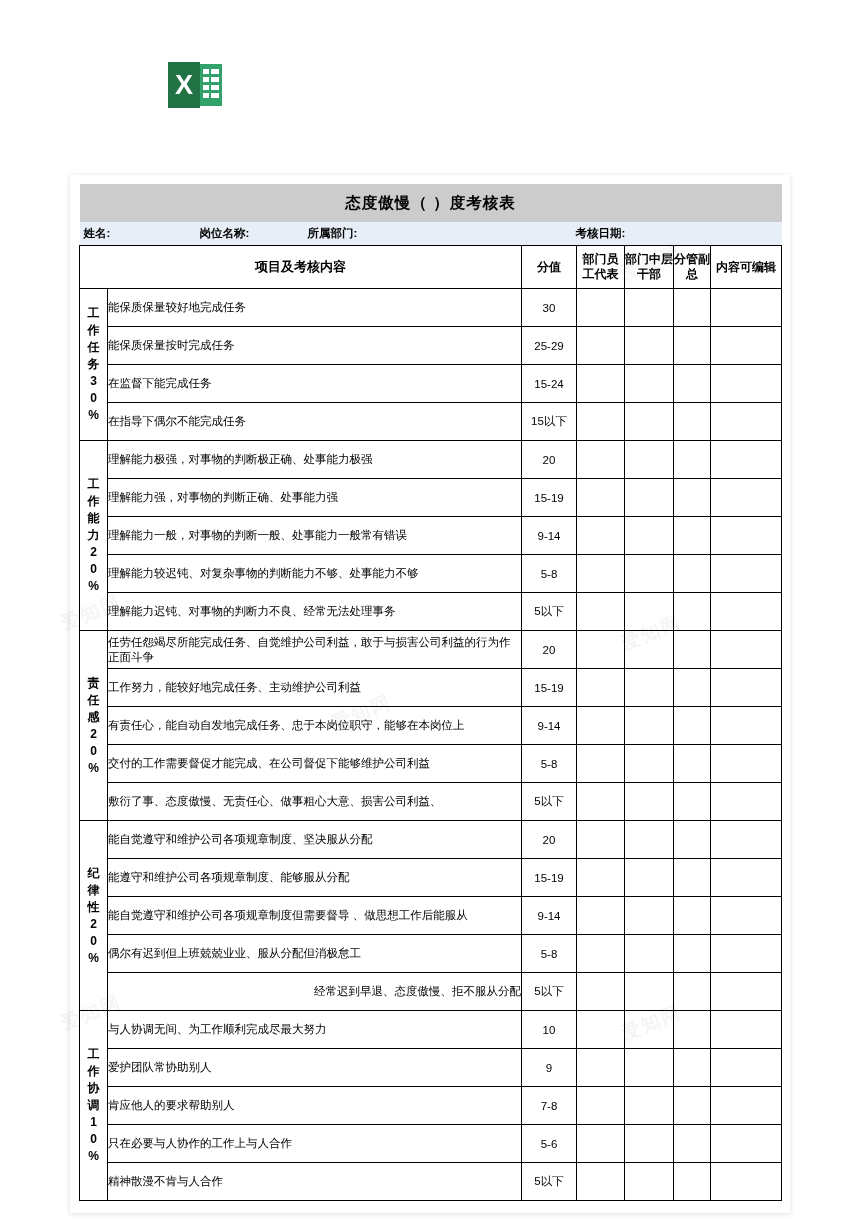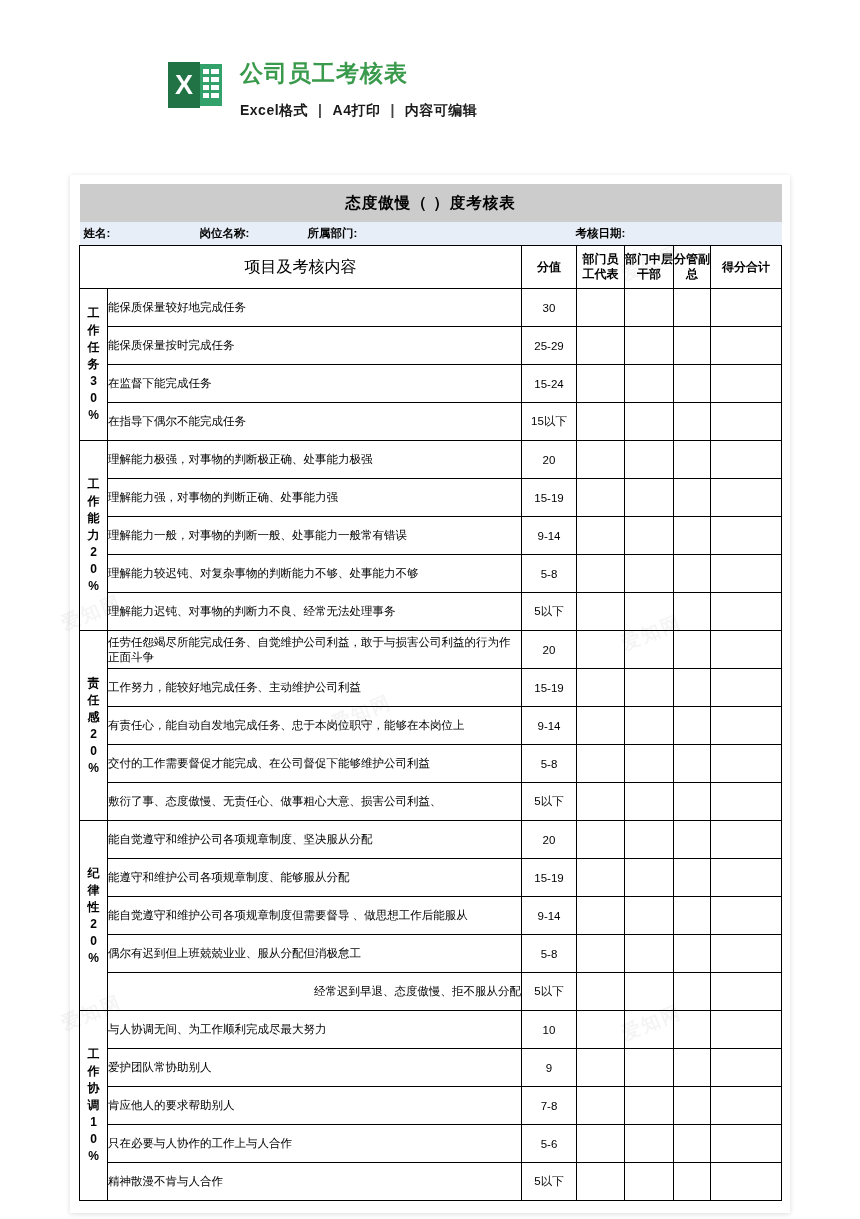--- a/index.html
+++ b/index.html
@@ -143,23 +143,23 @@
     background: #ffffff;
     overflow: hidden;
   }
   .hdr {
     font-weight: bold;
     text-align: center;
     font-size: 12px;
     line-height: 15px;
   }
   .hdr-main {
-    font-weight: normal;
+    font-weight: bold;
     text-align: center;
-    font-size: 16px;
+    font-size: 13px;
   }
   .cat-cell {
     text-align: center;
     font-weight: bold;
     font-size: 12px;
     line-height: 17px;
     padding: 0 2px;
   }
   .cat-inner {
     width: 13px;
@@ -206,26 +206,20 @@
       <div class="grid-cell" style="left:3px;top:5px;width:6px;height:5px;"></div>
       <div class="grid-cell" style="left:11px;top:5px;width:8px;height:5px;"></div>
       <div class="grid-cell" style="left:3px;top:13px;width:6px;height:5px;"></div>
       <div class="grid-cell" style="left:11px;top:13px;width:8px;height:5px;"></div>
       <div class="grid-cell" style="left:3px;top:21px;width:6px;height:5px;"></div>
       <div class="grid-cell" style="left:11px;top:21px;width:8px;height:5px;"></div>
       <div class="grid-cell" style="left:3px;top:29px;width:6px;height:5px;"></div>
       <div class="grid-cell" style="left:11px;top:29px;width:8px;height:5px;"></div>
     </div>
   </div>
-  <div class="header-text">
-    <div class="doc-title">公司员工考核表</div>
-    <div class="doc-subtitle">
-      <span>Excel格式</span><span class="sep">|</span><span>A4打印</span><span class="sep">|</span><span>内容可编辑</span>
-    </div>
-  </div>
 </div>
 
 <div class="sheet-card">
   <table class="sheet">
     <colgroup id="sheet-colgroup">
         <col style="width: 28px;">
         <col style="width: 414px;">
         <col style="width: 55px;">
         <col style="width: 48px;">
         <col style="width: 49px;">
@@ -245,21 +239,21 @@
               <span class="info-item" style="left: 496px;">考核日期:</span>
             </div>
           </td>
         </tr>
         <tr>
           <td colspan="2" class="gcell hdr-main" style="height: 42px;">项目及考核内容</td>
           <td class="gcell hdr">分值</td>
           <td class="gcell hdr">部门员工代表</td>
           <td class="gcell hdr">部门中层干部</td>
           <td class="gcell hdr">分管副总</td>
-          <td class="gcell hdr">得分合计</td>
+          <td class="gcell hdr">内容可编辑</td>
         </tr>
         <tr>
           <td rowspan="4" class="gcell cat-cell">
             <div class="cat-inner">
               <div>工</div>
               <div>作</div>
               <div>任</div>
               <div>务</div>
               <div>30</div>
               <div>%</div>

